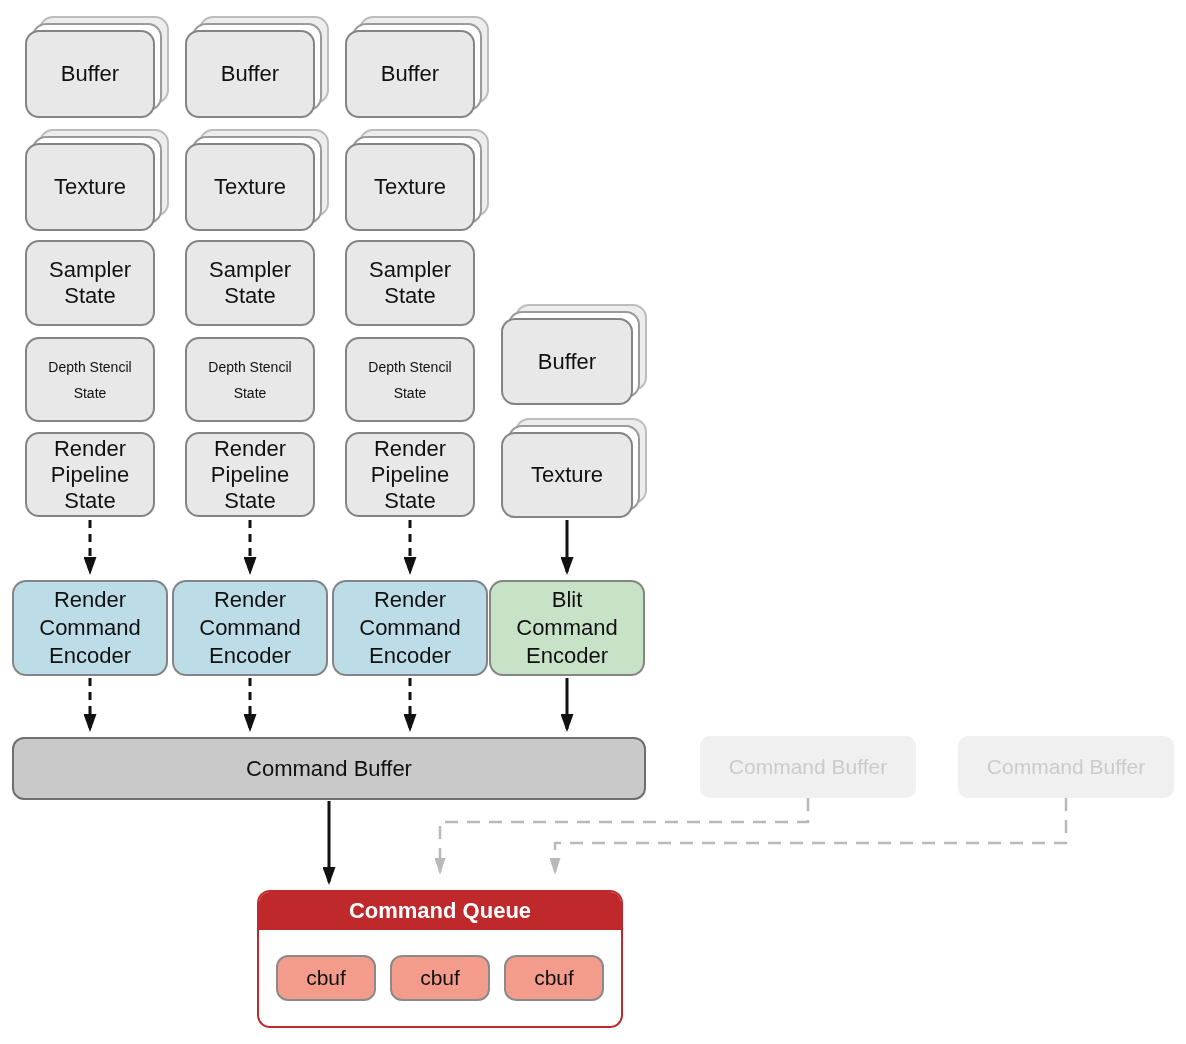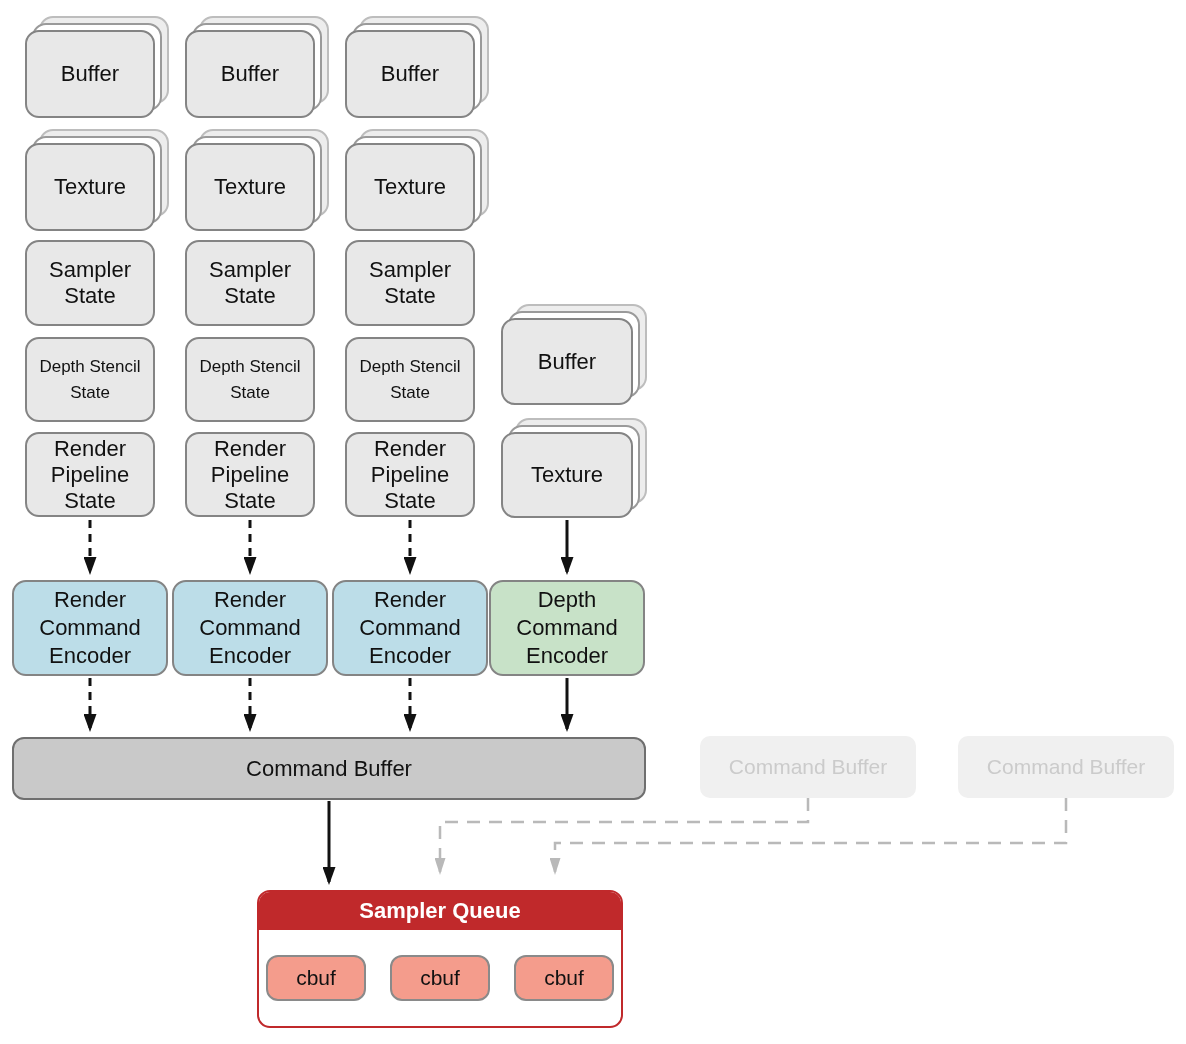--- a/index.html
+++ b/index.html
@@ -22,37 +22,37 @@
   .stack{position:absolute;}
   .layer{position:absolute; inset:0; border-radius:14px; border:2px solid var(--box-border); box-sizing:border-box;}
   .layer.back{transform:translate(14px,-14px); background:var(--stack-back); border-color:var(--stack-back-border);}
   .layer.mid{transform:translate(7px,-7px); background:var(--stack-mid); border-color:#9a9a9a;}
   .box{
     position:absolute; box-sizing:border-box; border-radius:14px;
     border:2px solid var(--box-border); background:var(--box-gray);
     display:flex; align-items:center; justify-content:center; text-align:center;
   }
   .box span{white-space:pre-line; font-size:22px; line-height:26px;}
-  .box.small span{font-size:17px; line-height:26px;}
+  .box.small span{font-size:14px; line-height:26px;}
   .box.encoder span{font-size:22px; line-height:28px;}
   .box.blue{background:var(--encoder-blue);}
   .box.green{background:var(--encoder-green);}
   .box.cmdbuf{background:var(--cmdbuf-gray); border-color:var(--cmdbuf-border);}
   .box.faded{background:var(--faded-fill); border:none; border-radius:10px; color:var(--faded-text);}
   .box.faded span{font-size:21px;}
   .queue{
     position:absolute; box-sizing:border-box; border-radius:13px;
     border:2.5px solid var(--queue-red); background:#ffffff; overflow:hidden;
     display:flex; flex-direction:column;
   }
   .queue-header{
     background:var(--queue-red); color:#ffffff; font-weight:bold; font-size:22px;
     height:38px; display:flex; align-items:center; justify-content:center; flex:0 0 auto;
   }
-  .queue-body{flex:1; display:flex; align-items:center; justify-content:center; gap:24px;}
+  .queue-body{flex:1; display:flex; align-items:center; justify-content:center; gap:14px;}
   .cbuf{
     width:100px; height:46px; box-sizing:border-box; border-radius:12px;
     background:var(--cbuf-fill); border:2px solid #8a8a8a;
     display:flex; align-items:center; justify-content:center; font-size:21px;
   }
   svg.arrows{position:absolute; inset:0; pointer-events:none;}
   .solid-black{stroke:var(--arrow-black); stroke-width:3; fill:none;}
   .dash-black{stroke:var(--arrow-black); stroke-width:3; fill:none; stroke-dasharray:8 6;}
   .dash-gray{stroke:var(--arrow-gray); stroke-width:2.5; fill:none; stroke-dasharray:13 9;}
 </style>
@@ -169,37 +169,37 @@
       <span>Render
 Command
 Encoder</span>
     </div>
   <div class="box blue encoder" style="left:332px;top:580px;width:156px;height:96px">
       <span>Render
 Command
 Encoder</span>
     </div>
   <div class="box green encoder" style="left:489px;top:580px;width:156px;height:96px">
-      <span>Depth
+      <span>Blit
 Command
 Encoder</span>
     </div>
 
   <div class="box cmdbuf" style="left:12px;top:737px;width:634px;height:63px;border-radius:12px">
       <span>Command Buffer</span>
     </div>
   <div class="box faded" style="left:700px;top:736px;width:216px;height:62px">
       <span>Command Buffer</span>
     </div>
   <div class="box faded" style="left:958px;top:736px;width:216px;height:62px">
       <span>Command Buffer</span>
     </div>
 
   <div class="queue" style="left:257px;top:890px;width:366px;height:138px">
-    <div class="queue-header">Sampler Queue</div>
+    <div class="queue-header">Command Queue</div>
     <div class="queue-body">
       <div class="cbuf">cbuf</div>
       <div class="cbuf">cbuf</div>
       <div class="cbuf">cbuf</div>
     </div>
   </div>
 
   <svg class="arrows" width="1186" height="1044" viewBox="0 0 1186 1044">
     <defs>
       <marker id="ah-black" markerUnits="userSpaceOnUse" markerWidth="18" markerHeight="13" refX="15" refY="6.5" orient="auto">

